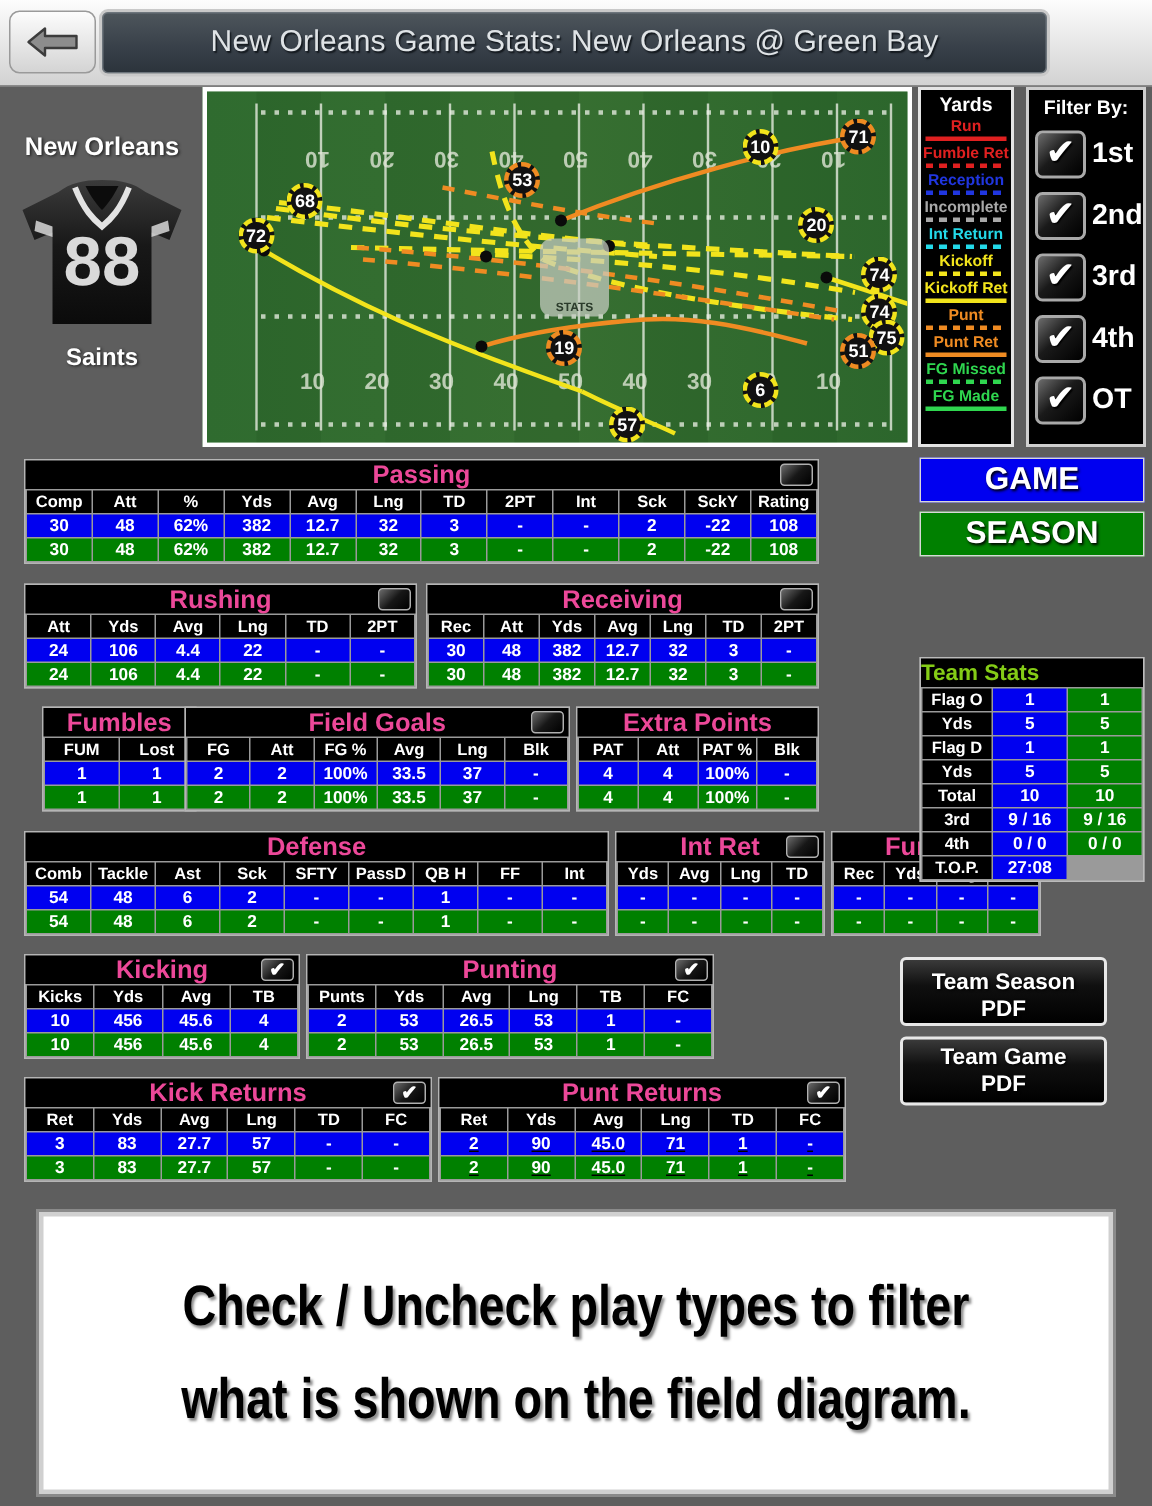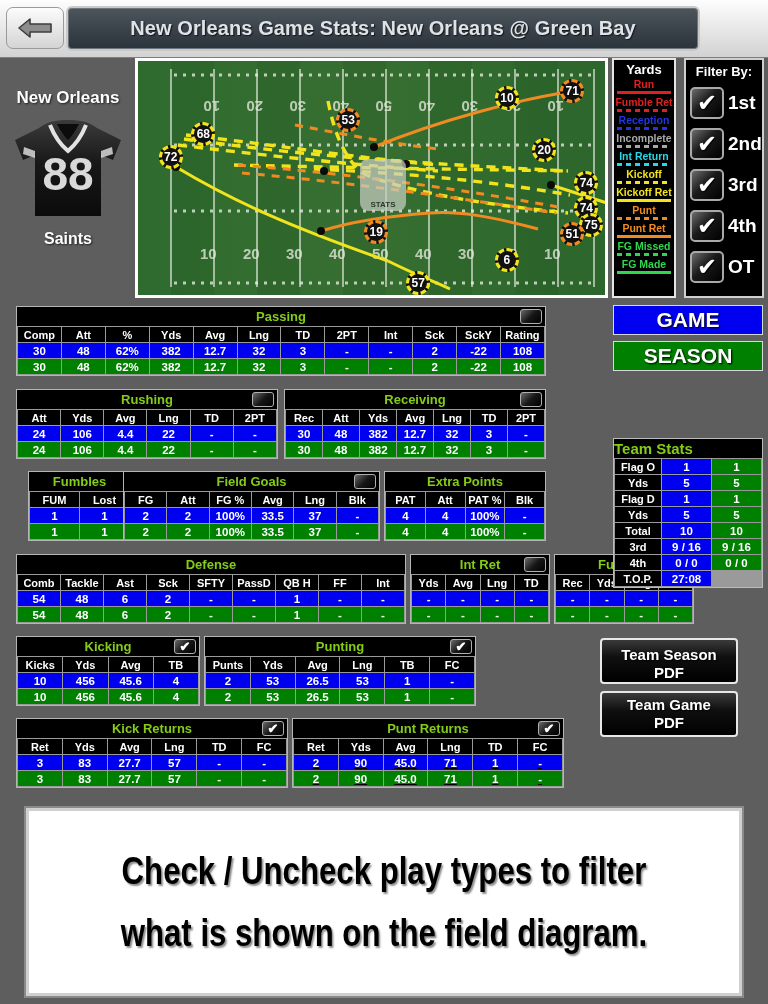--- a/index.html
+++ b/index.html
@@ -25,21 +25,21 @@
     cursor: pointer;
   }
   #title-plate {
     position: absolute; left: 66px; top: 6px; width: 634px; height: 45px;
     background: linear-gradient(#4e565c, #39414a 55%, #2b333b);
     border: 2px solid #c9c9c9; border-radius: 6px;
     display: flex; align-items: center; justify-content: center;
     box-shadow: inset 0 0 0 1px #6d757c;
   }
   #title-plate span {
-    color: #dfe3e6; font-size: 20px; font-weight: bold;
+    color: #dfe3e6; font-size: 20px; font-weight: normal;
     letter-spacing: .1px; text-shadow: 1px 1px 1px #12171c;
     white-space: nowrap;
   }
 
   
   #body-area {
     position: absolute; left: 0; top: 58px; width: 768px; height: 742px;
     background: #5e5e5e;
   }
 
@@ -96,21 +96,21 @@
   }
   .chk.on::after {
     content: "✔"; position: absolute; left: 50%; top: 50%;
     transform: translate(-50%,-52%); color: #fff; font-size: 24px; line-height: 1;
     text-shadow: 1px 1px 1px #000;
   }
 
   
   .tbl { position: absolute; background: #9a9a9a; border: 1px solid #b5b5b5; }
   .tbl-head {
-    background: #000; color: #84cc16; font-size: 13px; font-weight: bold;
+    background: #000; color: #ec4899; font-size: 17px; font-weight: bold;
     text-align: center; line-height: 19px; position: relative; height: 19px;
   }
   .tbl-head .tog {
     position: absolute; right: 3px; top: 2px; width: 22px; height: 15px;
     background: linear-gradient(135deg,#6b6b6b,#171717 50%,#000);
     border: 1px solid #b0b0b0; border-radius: 3px; cursor: pointer;
   }
   .tbl-head .tog.on::after {
     content: "✔"; position: absolute; left: 50%; top: 50%;
     transform: translate(-50%,-55%); color: #fff; font-size: 13px; line-height: 1;

